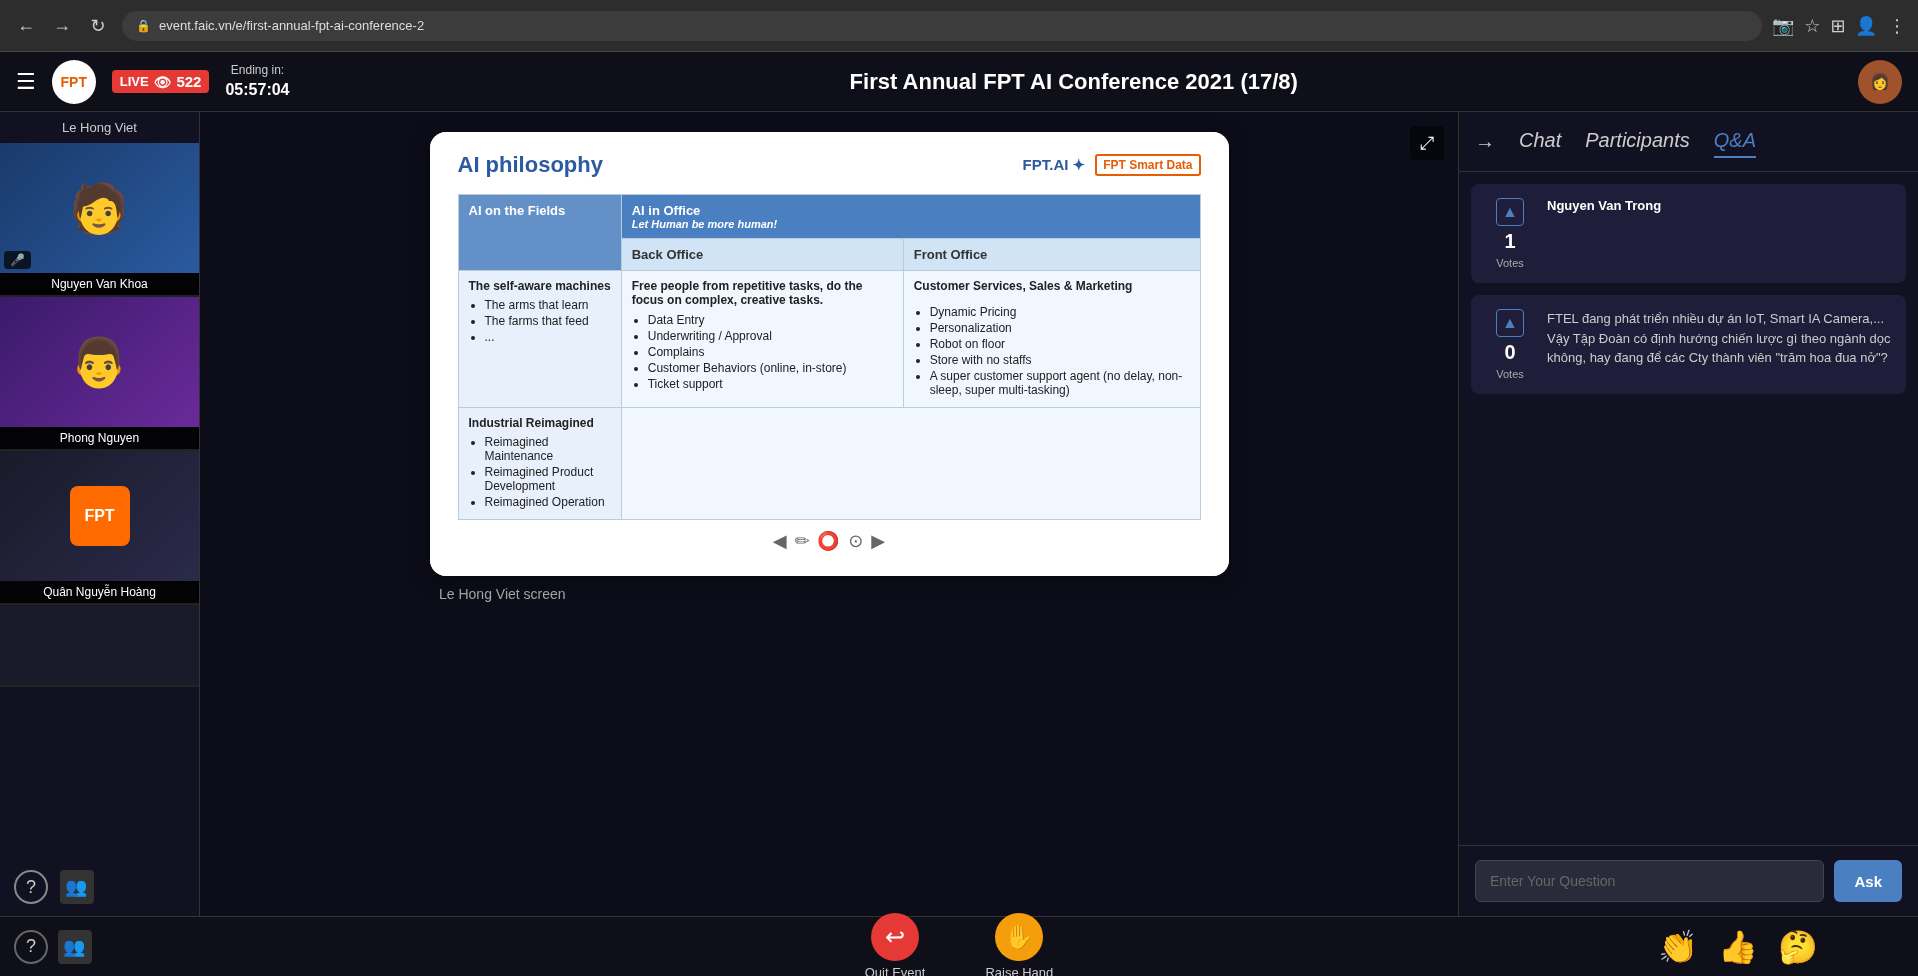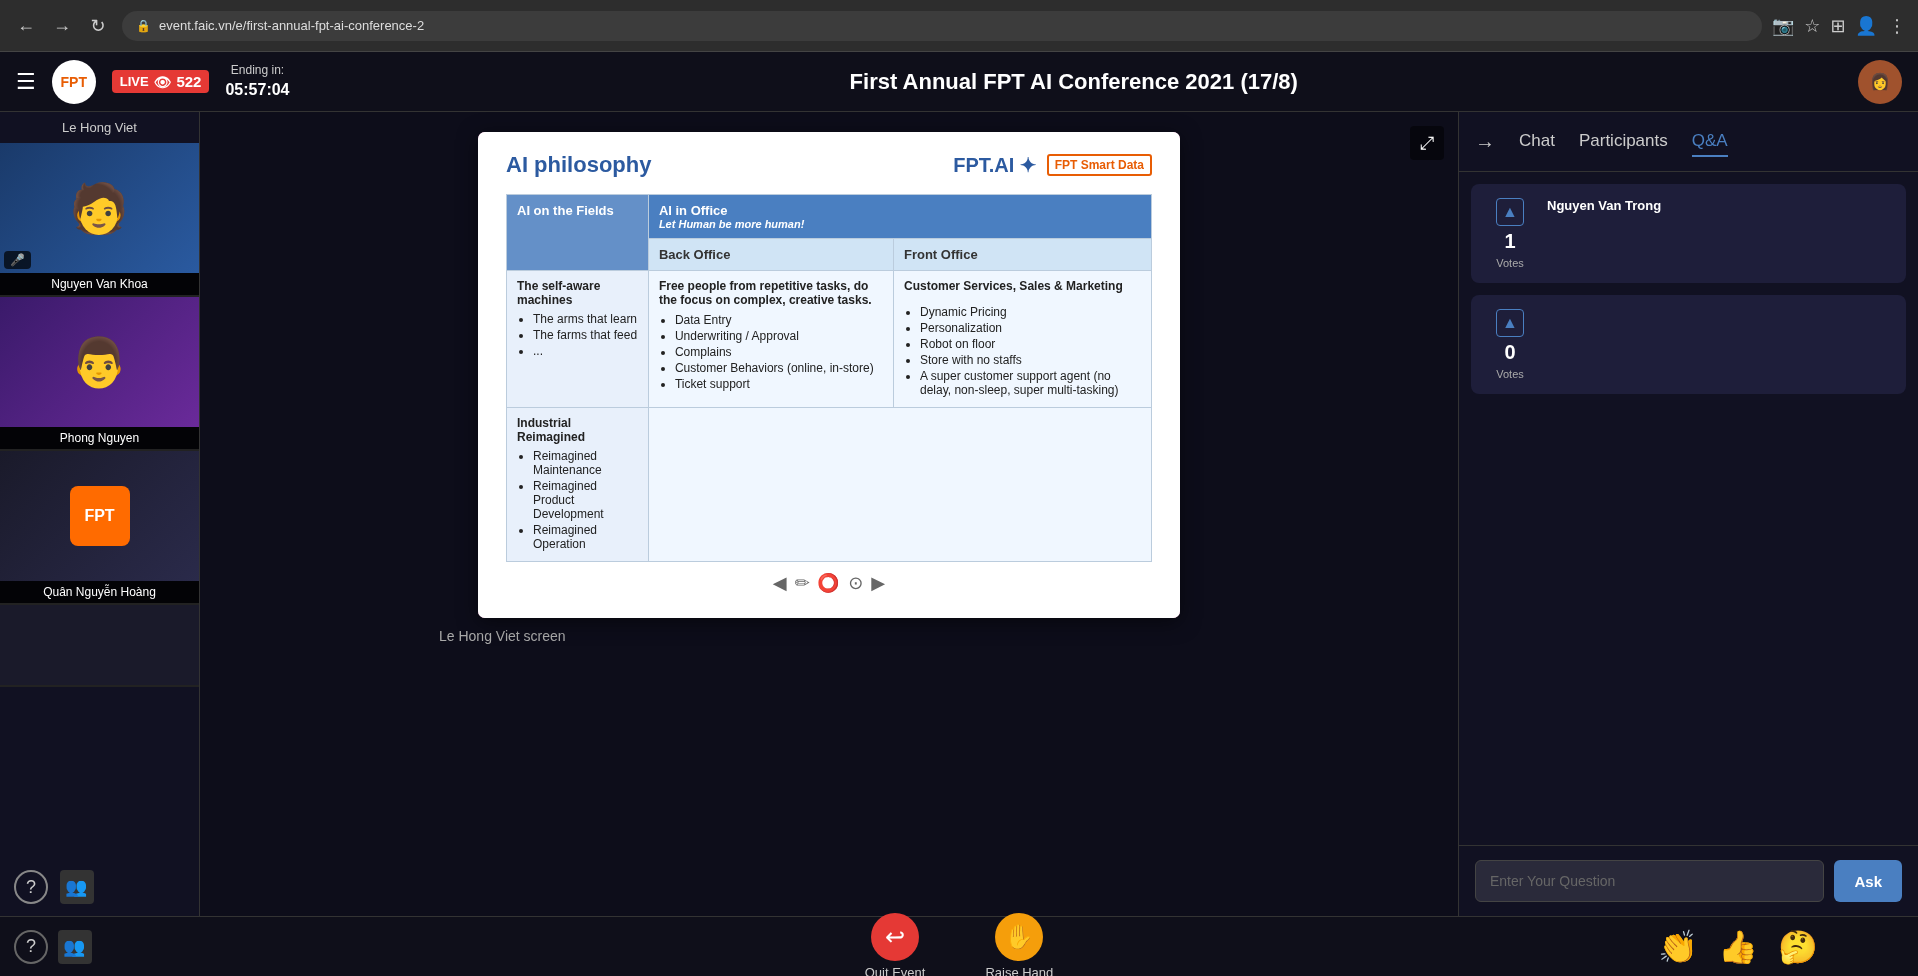--- a/index.html
+++ b/index.html
@@ -124,23 +124,23 @@
       padding: 20px;
       position: relative;
     }
     .expand-btn {
       position: absolute; top: 14px; right: 14px;
       background: rgba(0,0,0,0.5); border: none; color: #fff; border-radius: 4px;
       width: 34px; height: 34px; display: flex; align-items: center; justify-content: center;
       cursor: pointer; font-size: 18px;
     }
     .slide-container {
-      width: 702px;
+      width: 799px;
       background: #f9a8d4;
-      border-radius: 7px;
+      border-radius: 16px;
       overflow: hidden;
       box-shadow: 0 4px 20px rgba(0,0,0,0.5);
       position: relative;
     }
     .slide-nav-btn { color: #666; font-size: 18px; cursor: pointer; background: none; border: none; }
 
     
     .slide-inner { padding: 20px 28px; background: #fff; color: #222; }
     .slide-header { display: flex; justify-content: space-between; align-items: center; margin-bottom: 16px; }
     .slide-title { font-size: 22px; font-weight: bold; color: #2c5aa0; }
@@ -189,22 +189,23 @@
     .panel-tabs {
       display: flex;
       align-items: center;
       padding: 0 16px;
       height: 60px;
       border-bottom: 1px solid #333;
       gap: 24px;
     }
     .panel-arrow { font-size: 20px; color: #ccc; cursor: pointer; }
     .tab-item {
-      font-size: 17px; color: #ccc; cursor: pointer; padding: 4px 0;
+      font-size: 20px; color: #ccc; cursor: pointer; padding: 4px 0;
       border-bottom: 2px solid transparent;
+      font-style: italic;
     }
     .tab-item.active { color: #4a7fc1; border-bottom-color: #4a7fc1; }
 
     
     .qa-content { flex: 1; overflow-y: auto; padding: 12px; display: flex; flex-direction: column; gap: 12px; }
     .qa-card {
       background: #1e1e3a; border-radius: 8px; padding: 14px;
       display: flex; gap: 12px;
     }
     .vote-section { display: flex; flex-direction: column; align-items: center; gap: 4px; min-width: 50px; }
@@ -351,21 +352,21 @@
 
   <div class="presentation-area">
     <button class="expand-btn">⤢</button>
 
     <div class="slide-container">
       <div class="slide-inner">
 
         <div class="slide-header">
           <div class="slide-title">AI philosophy</div>
           <div class="slide-logos">
-            <span style="font-size:20px;font-weight:bold;color:#2c5aa0;">FPT.AI ✦</span>
+            <span style="font-size:15px;font-weight:bold;color:#2c5aa0;">FPT.AI ✦</span>
             <span style="font-size:12px;font-weight:bold;color:#e85d04;border:2px solid #e85d04;padding:2px 6px;border-radius:3px;">FPT Smart Data</span>
           </div>
         </div>
 
         <table class="slide-table">
           <thead>
             <tr>
               <td rowspan="2" class="header-ai-on-fields" style="width:22%;">
                 <span>AI on the Fields</span>
               </td>
@@ -461,20 +462,23 @@
           <div class="qa-author">Nguyen Van Trong</div>
         </div>
       </div>
 
       <div class="qa-card">
         <div class="vote-section">
           <button class="vote-up-btn">▲</button>
           <span class="vote-count">0</span>
           <span class="vote-label">Votes</span>
         </div>
+        <div class="qa-text-section">
+          <div class="qa-text">FTEL đang phát triển nhiều dự án IoT, Smart IA Camera,... Vậy Tập Đoàn có định hướng chiến lược gì theo ngành dọc không, hay đang để các Cty thành viên "trăm hoa đua nở"?</div>
+        </div>
       </div>
     </div>
 
     <div class="qa-input-area">
       <input class="qa-input" type="text" placeholder="Enter Your Question" style="">
       <button class="ask-btn">Ask</button>
     </div>
   </div>
 </div>
 

